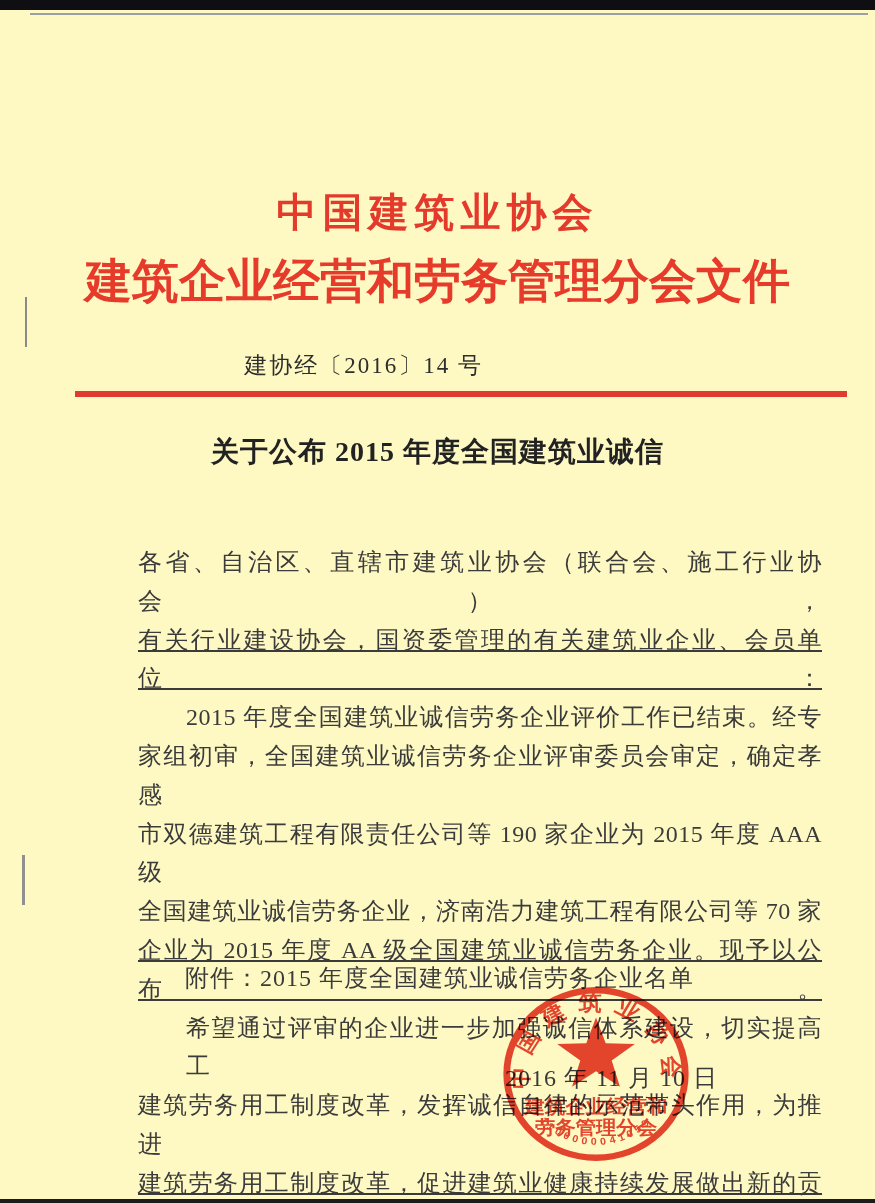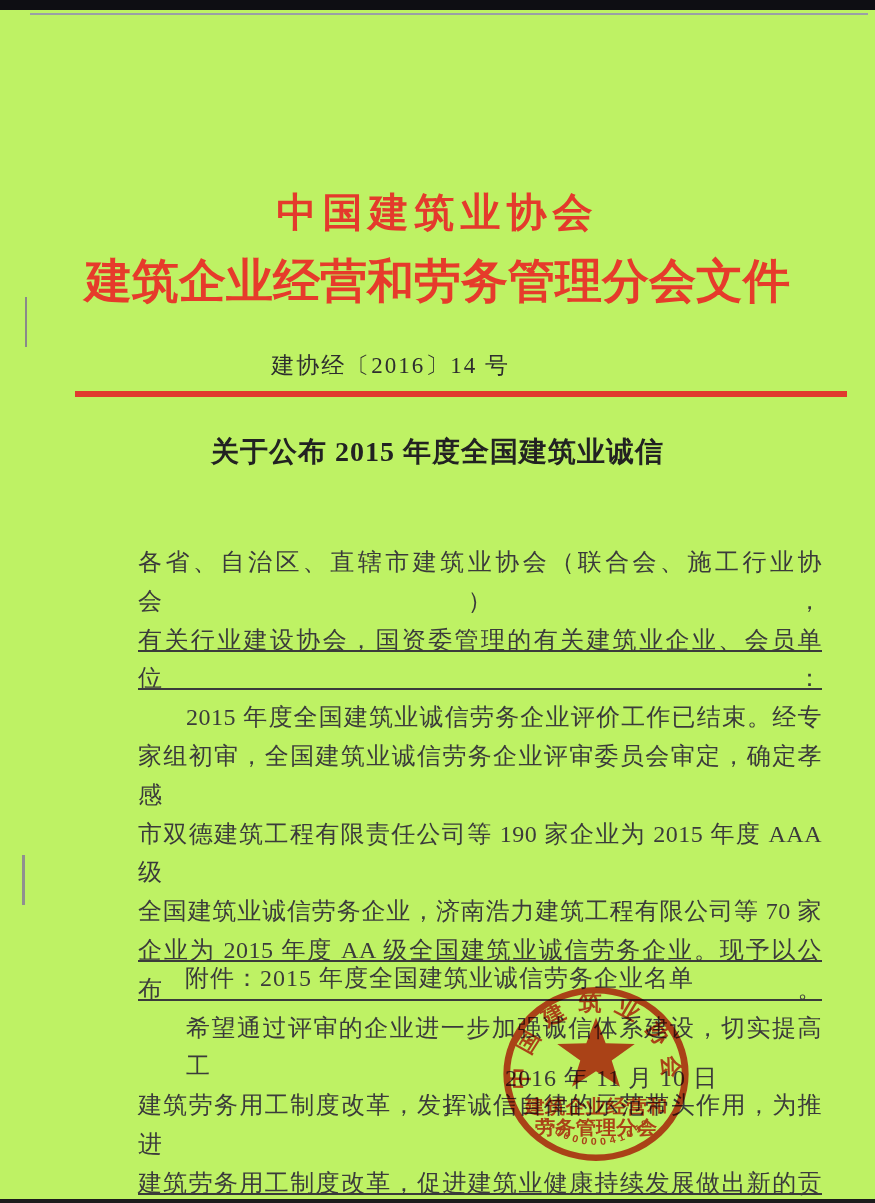--- a/index.html
+++ b/index.html
@@ -1,19 +1,19 @@
 <!DOCTYPE html>
 <html><head>
 <meta charset="utf-8">
 <style>
   html,body{margin:0;padding:0;background:#e9e9e9;}
   .page{
     position:relative;
     width:875px;height:1203px;
-    background:#bef264;
+    background:#fef9c3;
     overflow:hidden;
     font-family:"Liberation Serif","DejaVu Serif",serif;
   }
   
   .scan-top-bar{position:absolute;left:0;top:0;width:875px;height:10px;background:#0e0e13;}
   .scan-top-line{position:absolute;left:30px;top:13px;width:838px;height:2px;background:#9aa0a6;}
   .scan-bottom-bar{position:absolute;left:0;top:1199px;width:875px;height:4px;background:#1c1c1c;}
   .binding-mark-1{position:absolute;left:25px;top:297px;width:2px;height:50px;background:#8a8a8a;}
   .binding-mark-2{position:absolute;left:22px;top:855px;width:3px;height:50px;background:#909090;}
   
@@ -22,21 +22,21 @@
     text-align:center;font-size:40px;font-weight:700;
     letter-spacing:6px;color:#e43a2c;
   }
   .branch-title{
     position:absolute;left:0;top:250px;width:875px;
     text-align:center;font-size:47px;font-weight:700;
     letter-spacing:0px;color:#e63b2b;white-space:nowrap;
   }
   .doc-number{
     position:absolute;left:0;top:350px;width:727px;
-    text-align:center;font-size:23px;color:#2e2e2e;letter-spacing:2px;margin-left:27px;
+    text-align:center;font-size:23px;color:#2e2e2e;letter-spacing:2px;
   }
   .red-rule{position:absolute;left:75px;top:391px;width:772px;height:6px;background:#e03b2e;}
   
   .doc-title{
     position:absolute;left:0;top:428px;width:875px;
     text-align:center;font-size:28px;font-weight:700;
     line-height:48px;color:#222;letter-spacing:1px;
   }
   
   .doc-body{position:absolute;left:138px;top:543px;width:684px;}

